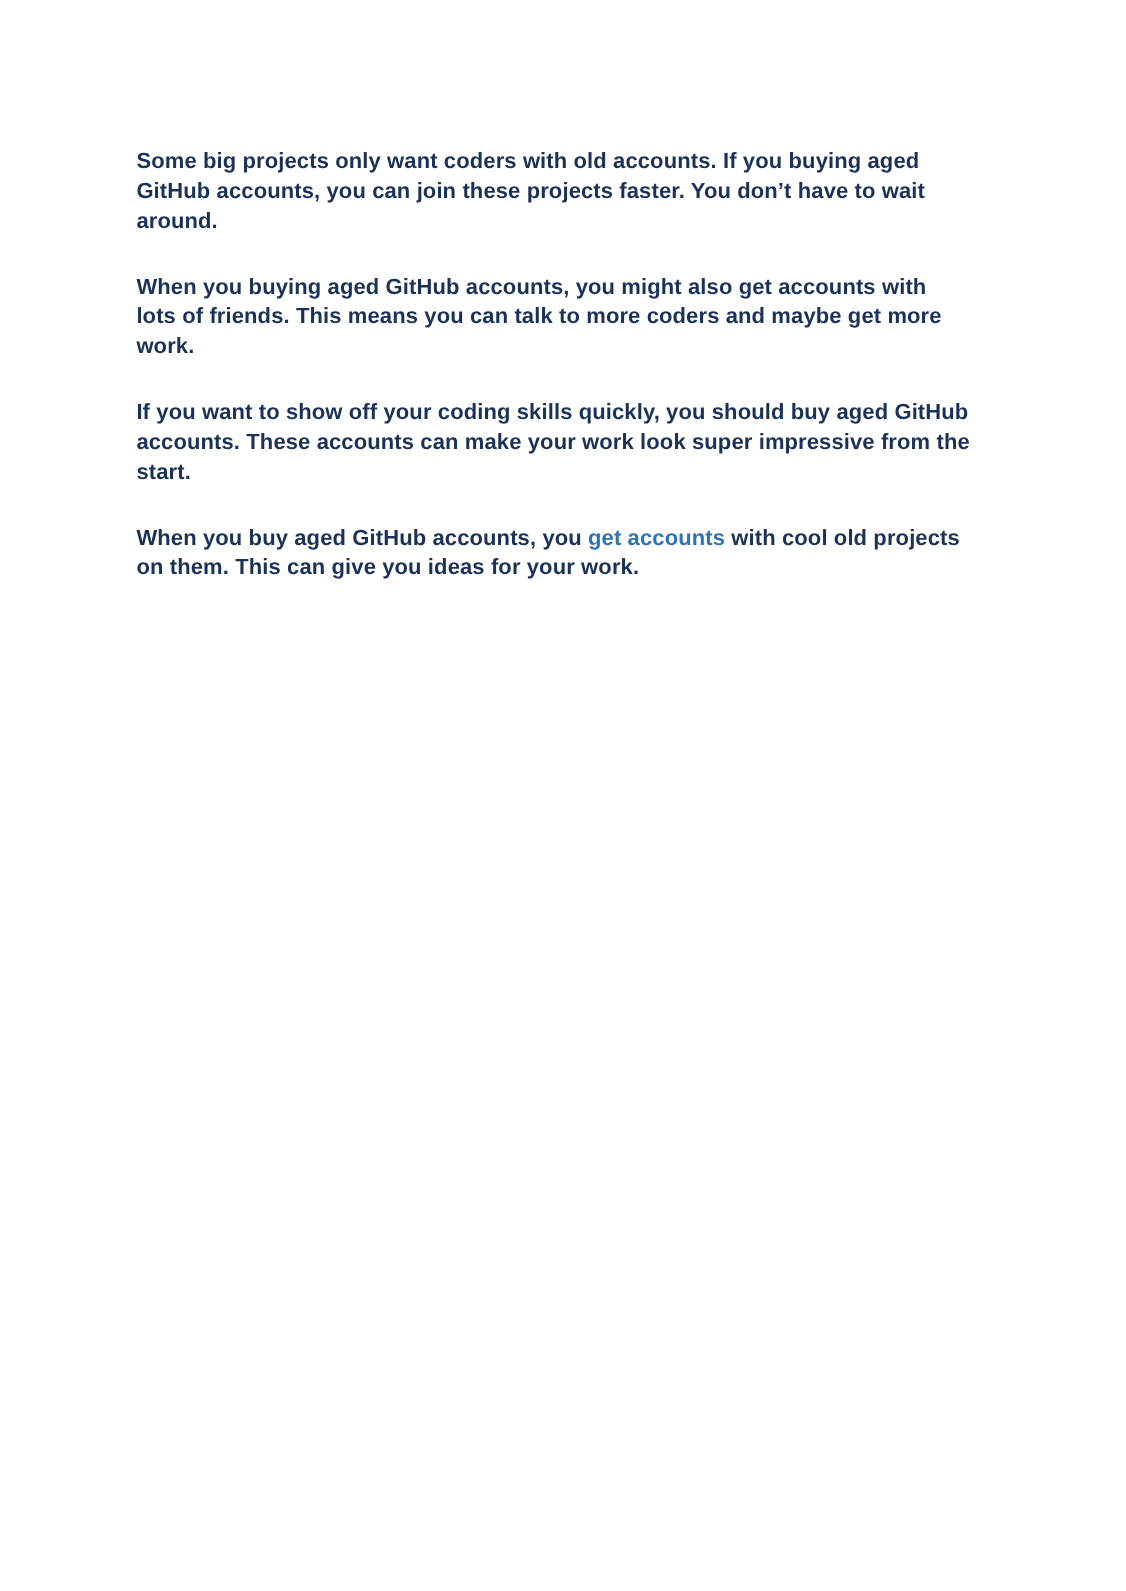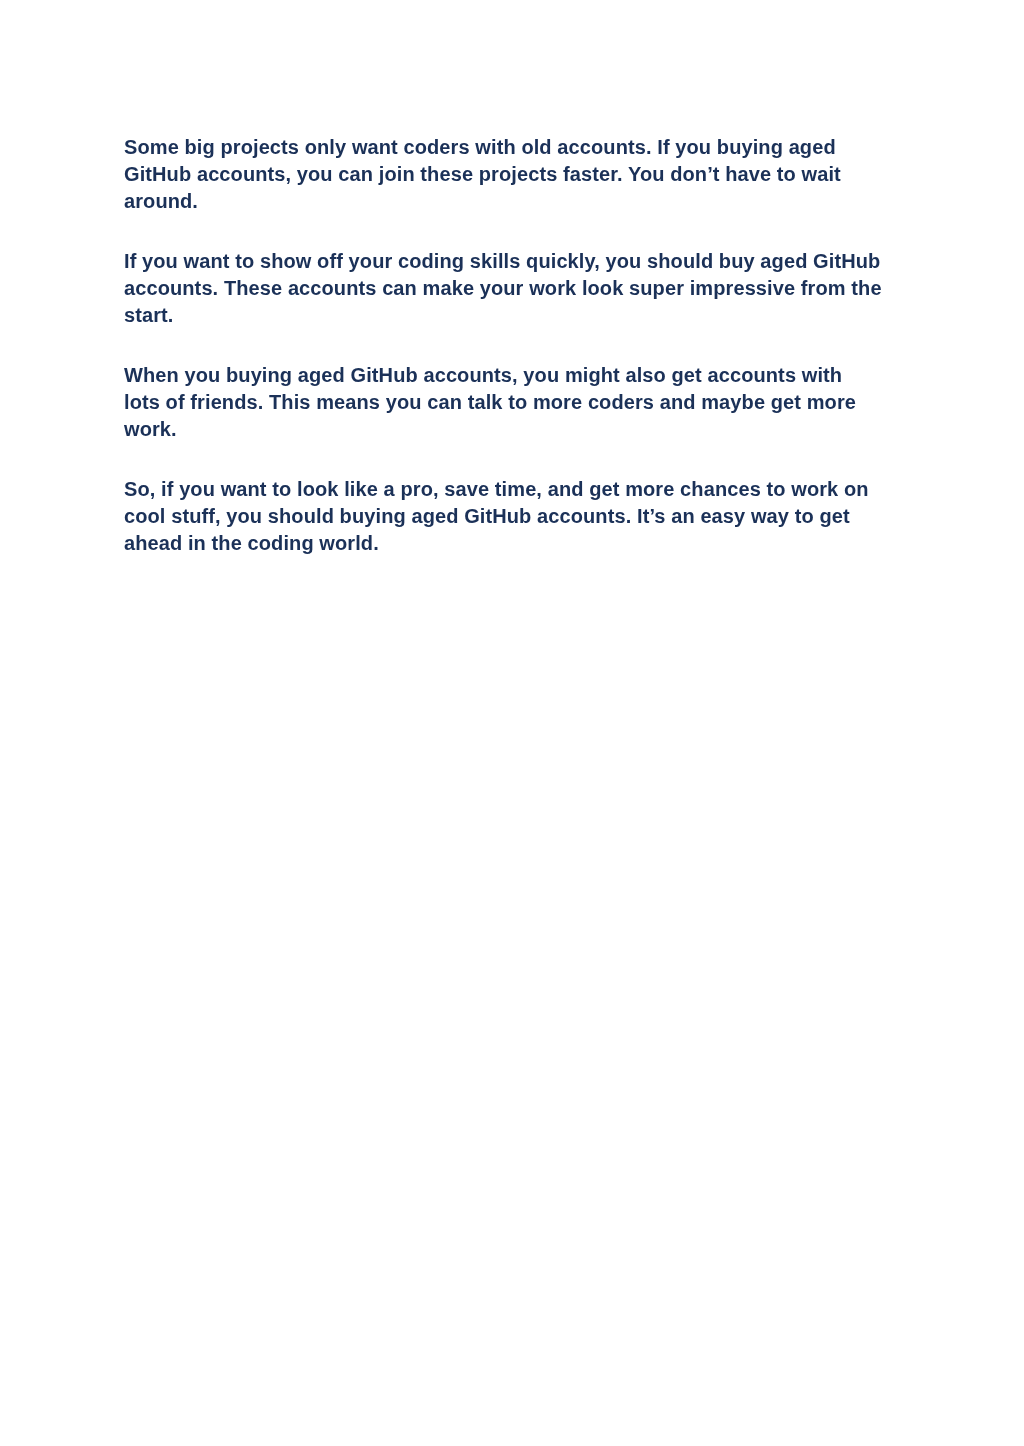--- a/index.html
+++ b/index.html
@@ -41,23 +41,22 @@
   }
 </style>
 </head>
 <body>
 
 <div class="page">
   <div class="article" id="article">
       <p><span>Some big projects only want coders with old accounts. If you buying aged
 GitHub accounts, you can join these projects faster. You don’t have to wait
 around.</span></p>
+      <p><span>When you buying aged GitHub accounts, you might also get accounts with
+lots of friends. This means you can talk to more coders and maybe get more
+work.</span></p>
       <p><span>If you want to show off your coding skills quickly, you should buy aged GitHub
 accounts. These accounts can make your work look super impressive from the
 start.</span></p>
-      <p><span>When you buying aged GitHub accounts, you might also get accounts with
-lots of friends. This means you can talk to more coders and maybe get more
-work.</span></p>
-      <p><span>So, if you want to look like a pro, save time, and get more chances to work on
-cool stuff, you should buying aged GitHub accounts. It’s an easy way to get
-ahead in the coding world.</span></p>
+      <p><span>When you buy aged GitHub accounts, you </span><span class="link">get accounts</span><span> with cool old projects
+on them. This can give you ideas for your work.</span></p>
     </div>
 </div>
 
 </body></html>

